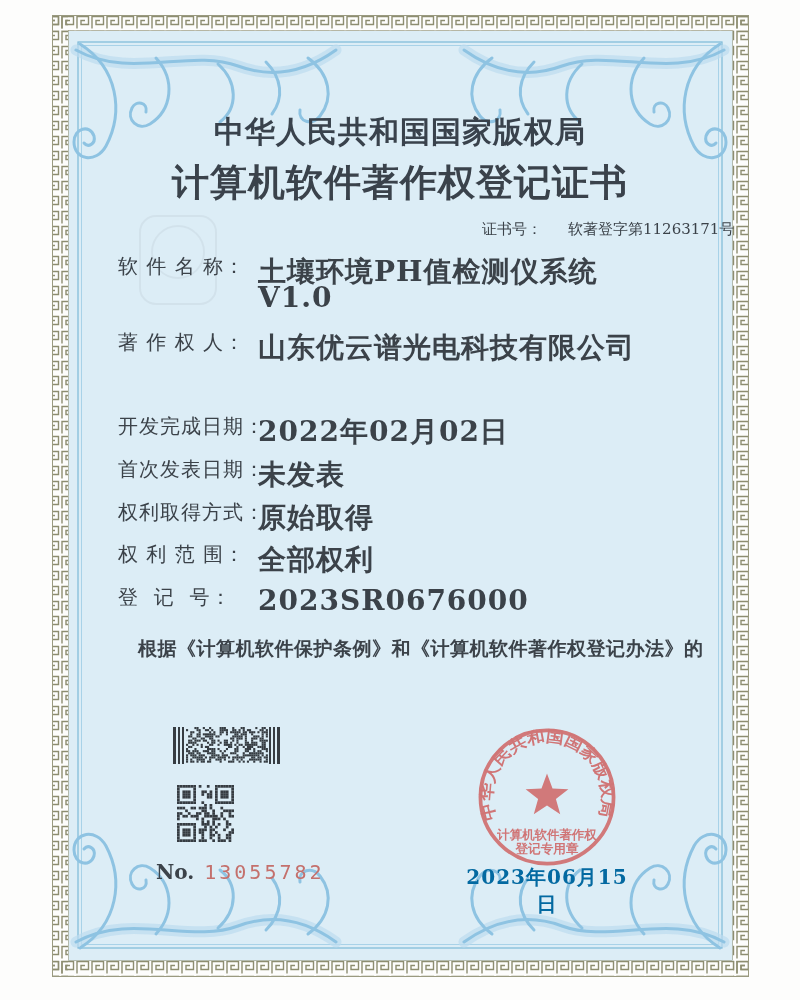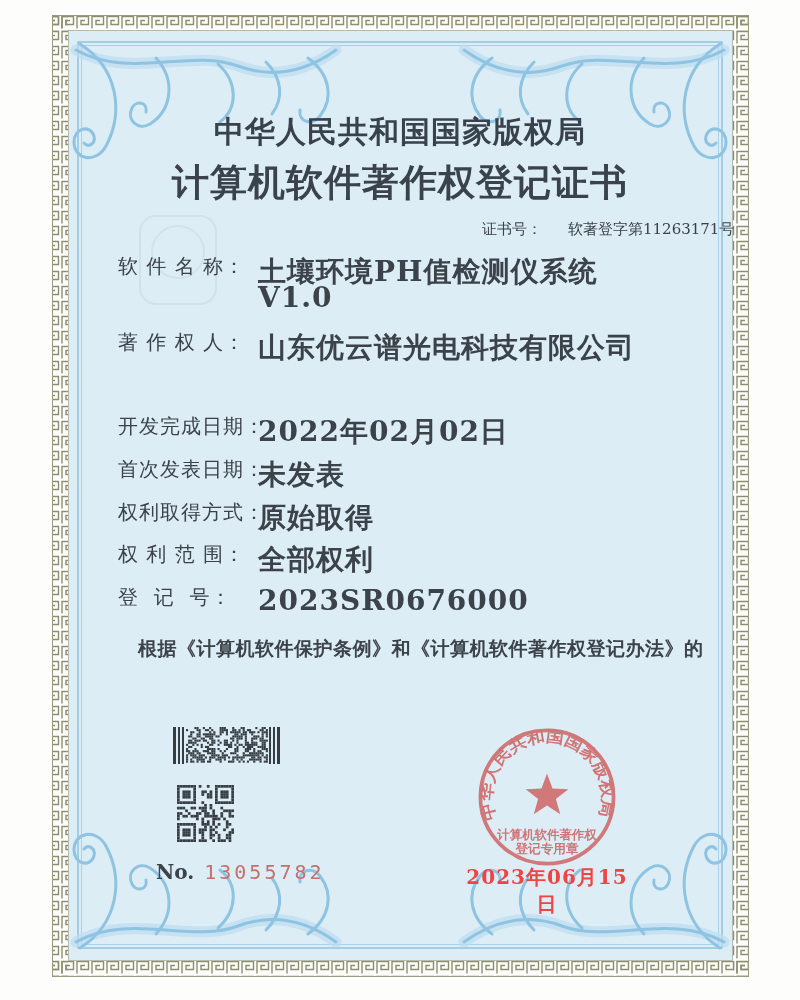--- a/index.html
+++ b/index.html
@@ -21,21 +21,21 @@
   .st1{left:138px;top:636px;}
   .st2{left:96px;top:673px;}
   .barcode{left:173px;top:727px;width:107px;height:37px;}
   .qr{left:177px;top:785px;width:57px;height:57px;}
   .serial{left:156px;top:860px;font-size:20px;z-index:2;}
   .serial .prefix{font-weight:600;color:#3b4249;}
   .serial .digits{font-family:"DejaVu Sans Mono","Liberation Mono",monospace;color:#c4706c;
           letter-spacing:3px;margin-left:10px;font-size:20px;text-align:right;}
   .seal{left:472px;top:722px;width:150px;height:150px;opacity:.88;z-index:3;}
   .issue-date{left:462px;top:864px;width:170px;text-align:center;font-size:20px;font-weight:bold;
-          letter-spacing:1px;z-index:4;color:#ef4444;}
+          letter-spacing:1px;z-index:4;color:#0369a1;}
 </style>
 </head>
 <body>
 
 <div class="page">
 
   <svg class="frame" width="800" height="1000" viewBox="0 0 800 1000">
     <defs>
       <pattern id="gk" width="15" height="15" patternUnits="userSpaceOnUse">
         <path d="M2,13.5 V1.5 H13.5 V9.5 H6 V5.5 H10" fill="none" stroke="#8d8d70" stroke-width="1.4"></path>

